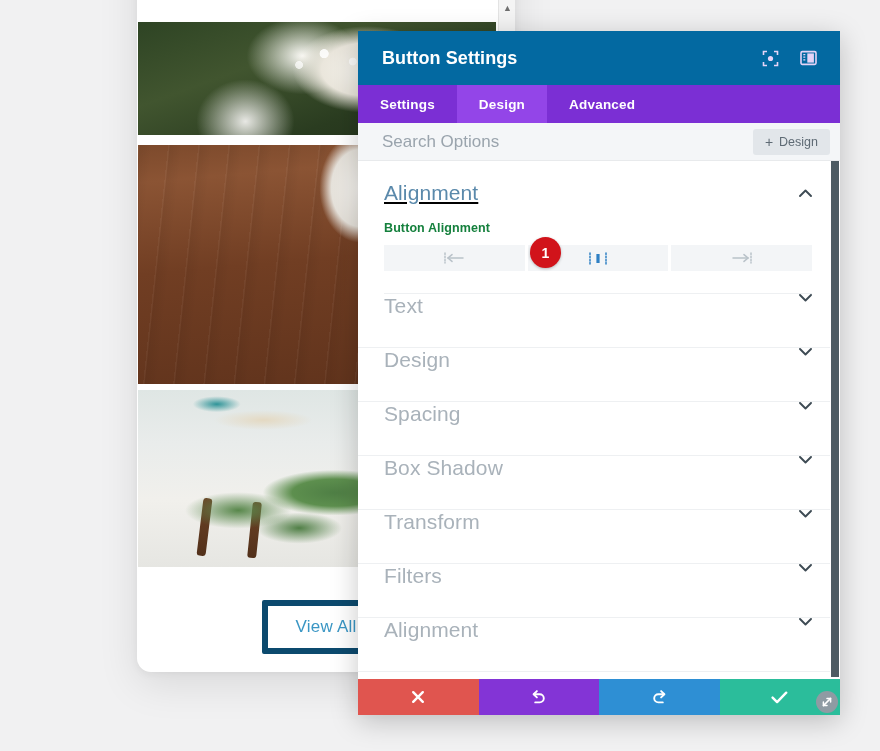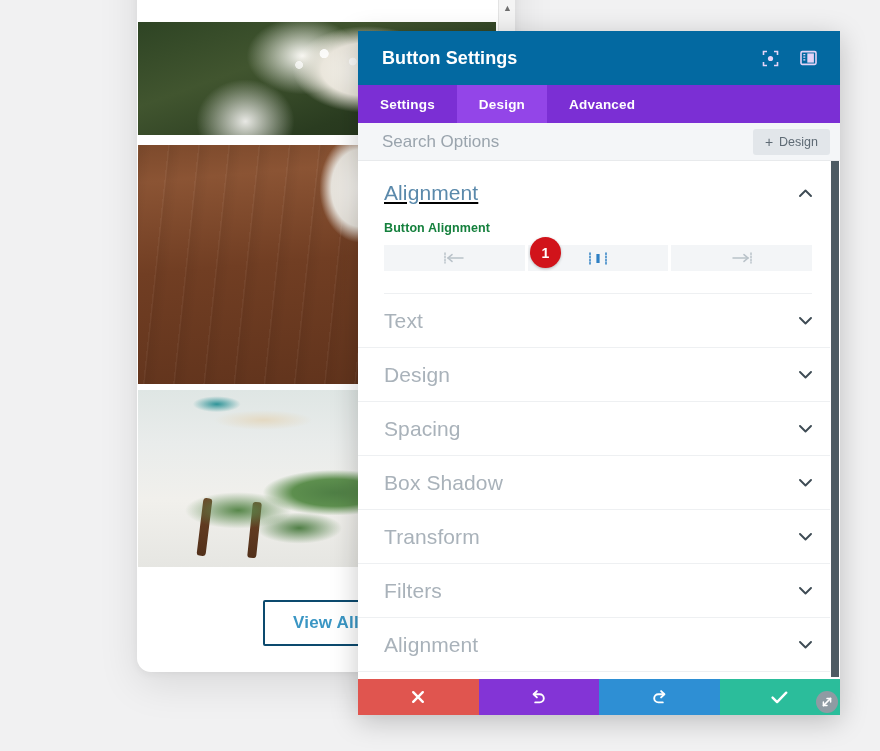--- a/index.html
+++ b/index.html
@@ -139,31 +139,30 @@
   
   .view-all-row {
     position: absolute;
     left: 0;
     top: 660px;
     width: 378px;
     display: flex;
     justify-content: center;
   }
   .view-all-btn {
-    border: 2px solid #0c4a6e;
+    border: 6px solid #0c4a6e;
     color: #3a96c4;
     background: transparent;
     font-size: 17px;
     padding: 11px 28px;
     border-radius: 2px;
     font-family: "Liberation Sans", sans-serif;
     letter-spacing: .2px;
     cursor: pointer;
     white-space: nowrap;
-    font-weight: bold;
   }
 
   
   .page-scroll {
     position: absolute;
     right: 0px;
     top: 60px;
     width: 17px;
     height: 672px;
     background: #f4f4f4;
@@ -360,21 +359,20 @@
     box-shadow: 0 1px 3px rgba(0,0,0,.25);
   }
 
   .section-divider-top { margin-top: 22px; border-top: 1px solid #eef0f2; }
 
   
   .section-row {
     height: 54px;
     border-bottom: 1px solid #eef0f2;
     display: flex;
-    align-items: center;
     justify-content: space-between;
     padding: 0 28px 0 26px;
     cursor: pointer;
   }
   .section-row-title {
     color: #a9b2ba;
     font-size: 21px;
     font-weight: normal;
     letter-spacing: .1px;
   }

